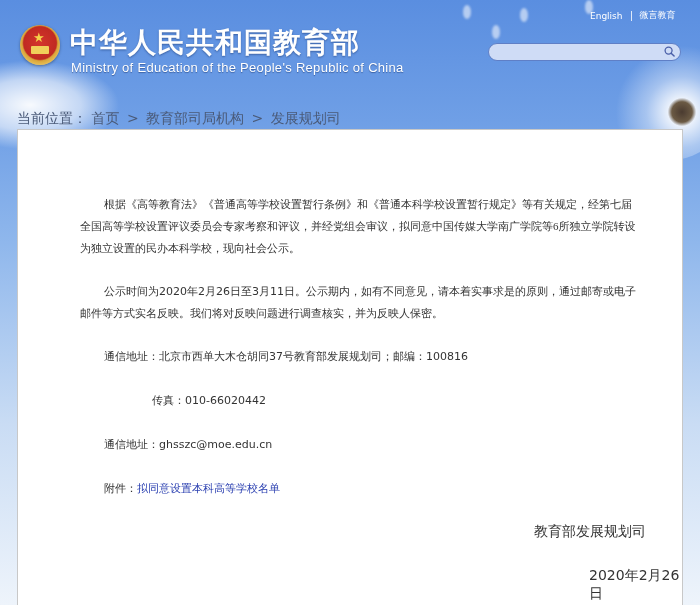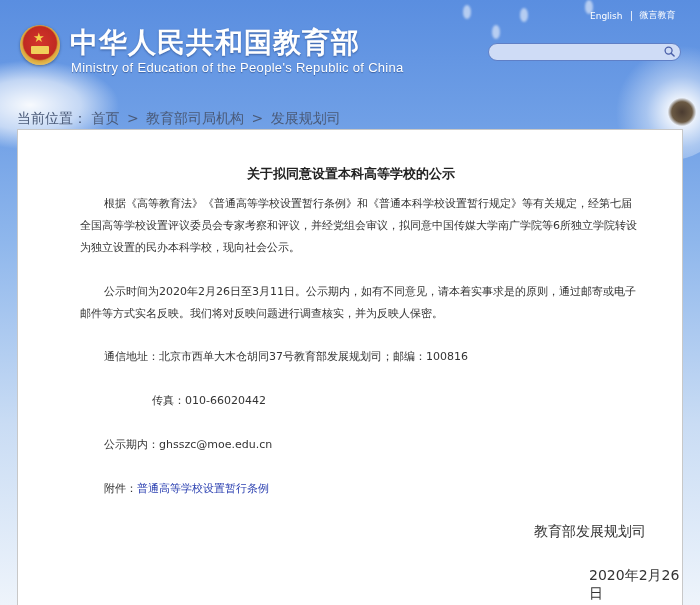--- a/index.html
+++ b/index.html
@@ -95,32 +95,31 @@
 <div class="breadcrumb">
   <span>当前位置：</span>
   <a href="#">首页</a>
   <span class="gt">&gt;</span>
   <a href="#">教育部司局机构</a>
   <span class="gt">&gt;</span>
   <a href="#">发展规划司</a>
 </div>
 
 <div class="panel">
-  <div class="doc-title">关于拟同意设置本科高等学校的公示</div>
 
-  <div class="para" style="top:63px;">
+  <div class="para" style="top:63px;font-family:Liberation Serif, serif;">
     <span class="indent"></span><span>根据《高等教育法》《普通高等学校设置暂行条例》和《普通本科学校设置暂行规定》等有关规定，经第七届全国高等学校设置评议委员会专家考察和评议，并经党组会审议，拟同意中国传媒大学南广学院等6所独立学院转设为独立设置的民办本科学校，现向社会公示。</span>
   </div>
 
   <div class="para" style="top:151px;">
     <span class="indent"></span><span>公示时间为2020年2月26日至3月11日。公示期内，如有不同意见，请本着实事求是的原则，通过邮寄或电子邮件等方式实名反映。我们将对反映问题进行调查核实，并为反映人保密。</span>
   </div>
 
   <div class="line" style="top:219px;">通信地址：北京市西单大木仓胡同37号教育部发展规划司；邮编：100816</div>
   <div class="line" style="top:263px;margin-left:48px;">传真：010-66020442</div>
-  <div class="line" style="top:307px;">公示期内：ghsszc@moe.edu.cn</div>
+  <div class="line" style="top:307px;">通信地址：ghsszc@moe.edu.cn</div>
   <div class="line" style="top:351px;">
-    <span>附件：</span><a href="#">普通高等学校设置暂行条例</a>
+    <span>附件：</span><a href="#">拟同意设置本科高等学校名单</a>
   </div>
 
   <div class="right-line" style="top:393px; left:516px;">教育部发展规划司</div>
   <div class="right-line" style="top:437px; left:523px;margin-left:48px;">2020年2月26日</div>
 </div>
 
 </body></html>

